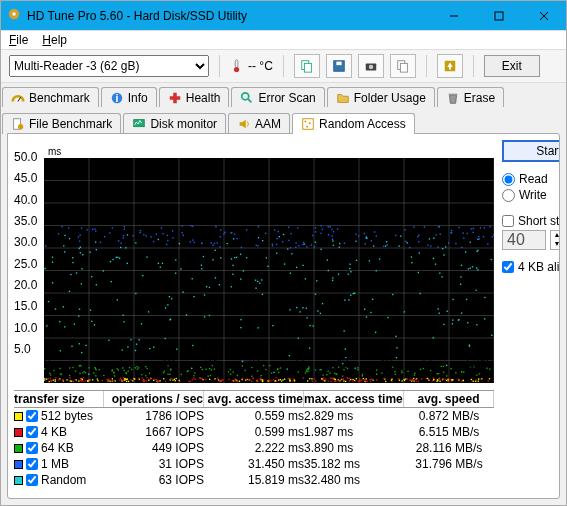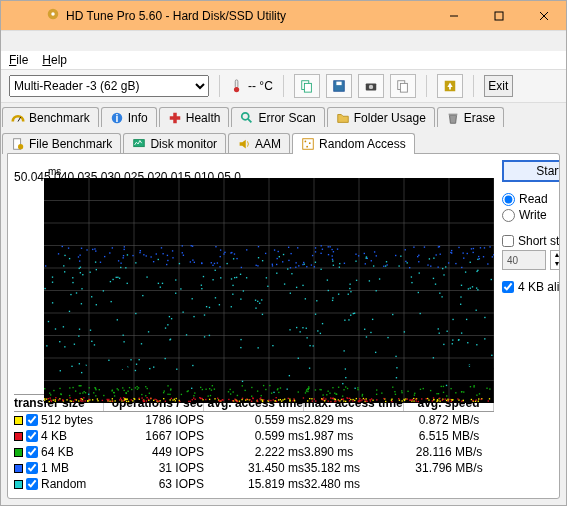--- a/index.html
+++ b/index.html
@@ -1,59 +1,59 @@
 <!DOCTYPE html>
 <html><head>
 <meta charset="utf-8">
 <style>
 * { box-sizing: border-box; margin: 0; padding: 0; font-family: "Segoe UI", Tahoma, sans-serif; font-size: 12px; }
 body { background: #fff; width: 567px; height: 506px; overflow: hidden; }
 .window { width: 567px; height: 506px; border: 1px solid #aaa; display: flex; flex-direction: column; background: #f0f0f0; }
-.titlebar { display: flex; align-items: center; height: 30px; background: #fdba74; border-bottom: 1px solid #ddd; padding-left: 39px; }
+.titlebar { display: flex; align-items: center; height: 30px; background: #0ea5e9; border-bottom: 1px solid #ddd; }
 .titlebar .icon { margin: 0 6px; }
 .titlebar .title { flex: 1; font-size: 12px; }
 .titlebar .wbtn { width: 45px; height: 30px; display: flex; align-items: center; justify-content: center; }
-.menubar { display: flex; gap: 14px; padding: 2px 8px; background: #fff; border-bottom: 1px solid #ddd; margin-top: 20px; }
+.menubar { display: flex; gap: 14px; padding: 2px 8px; background: #fff; border-bottom: 1px solid #ddd; }
 .menubar span { font-size: 12px; }
 .menubar span u { text-decoration: underline; }
 .toolbar { display: flex; align-items: center; gap: 6px; padding: 4px 8px; background: #f5f5f5; border-bottom: 1px solid #ddd; }
 .toolbar select { width: 200px; height: 22px; font-size: 12px; }
 .toolbar .sep { width: 1px; height: 22px; background: #ccc; margin: 0 4px; }
 .toolbar .tbtn { width: 26px; height: 24px; border: 1px solid #bbb; background: #fafafa; display: flex; align-items: center; justify-content: center; }
 .toolbar .temp { display: flex; align-items: center; gap: 4px; }
-.toolbar .exit { width: 29px; height: 22px; border: 1px solid #999; background: #eee; font-size: 12px; }
+.toolbar .exit { width: 56px; height: 22px; border: 1px solid #999; background: #eee; font-size: 12px; }
 .tabs { display: flex; flex-wrap: wrap; padding: 4px 6px 0 1px; background: #f0f0f0; }
 .tab { display: flex; align-items: center; gap: 4px; padding: 3px 8px; border: 1px solid #aaa; border-bottom: none; background: #f0f0f0; margin-right: 2px; margin-bottom: -1px; border-radius: 3px 3px 0 0; cursor: default; font-size: 12px; }
 .tab.row2 { margin-top: 2px; }
 .tab.active { background: #fff; position: relative; z-index: 2; }
 .content { flex: 1; display: flex; padding: 6px; background: #fff; border: 1px solid #aaa; margin: 0 6px 6px 6px; border-radius: 0 3px 3px 3px; overflow: hidden; }
 .left { flex: 1; display: flex; flex-direction: column; }
 .chartbox { position: relative; height: 230px; display: flex; }
-.ylabels { width: 30px; display: flex; justify-content: space-between; text-align: center; padding-right: 3px; font-size: 10px; padding-top: 10px; padding-bottom: 14px; }
+.ylabels { width: 30px; display: flex; flex-direction: column; justify-content: space-between; text-align: left; padding-right: 3px; font-size: 10px; padding-top: 10px; padding-bottom: 14px; }
 .chart-wrap { flex: 1; position: relative; margin-top: 6px; }
 .chart-title { position: absolute; top: 0; left: 4px; font-size: 10px; }
 .chart { position: absolute; top: 12px; left: 0; right: 0; bottom: 16px; background: #000; }
 .xlabels { position: absolute; bottom: 0; left: 0; right: 0; display: flex; justify-content: space-between; font-size: 10px; }
 .table { margin-top: 20px; }
 .table .hdr { display: flex; border-top: 1px solid #999; border-bottom: 1px solid #999; font-weight: bold; }
 .table .row { display: flex; }
 .table .c0 { width: 90px; display: flex; align-items: center; gap: 3px; padding-left: 2px; }
 .table .c1 { width: 100px; text-align: right; padding-right: 8px; }
 .table .c2 { width: 100px; text-align: right; padding-right: 8px; }
 .table .c3 { width: 100px; padding-right: 8px; }
 .table .c4 { width: 90px; text-align: center; padding-right: 4px; }
 .table .cell { padding: 1px 0; font-size: 12px; }
 .table .hdr .cell { border-right: 1px solid #ccc; }
 .sq { width: 9px; height: 9px; border: 1px solid #000; display: inline-block; }
 .cb { width: 12px; height: 12px; }
 .right { width: 104px; padding-left: 8px; display: flex; flex-direction: column; gap: 8px; }
 .startbtn { width: 94px; height: 22px; border: 2px solid #2b6bd4; background: #e8f0fe; font-size: 12px; }
 .radiogrp label, .chkgrp label { display: flex; align-items: center; gap: 4px; font-size: 12px; margin: 2px 0; }
 .spin { display: flex; align-items: center; gap: 4px; }
-.spin input { width: 44px; height: 20px; border: 1px solid #aaa; background: #f0f0f0; text-align: left; padding-left: 4px; font-size: 10px; }
+.spin input { width: 44px; height: 20px; border: 1px solid #aaa; background: #f0f0f0; text-align: left; padding-left: 4px; font-size: 16px; }
 .spin .spbtns { width: 14px; height: 20px; border: 1px solid #aaa; display: flex; flex-direction: column; }
 .spin .spbtns div { flex: 1; font-size: 7px; text-align: center; line-height: 8px; }
 svg.ticon { width: 14px; height: 14px; }
 </style>
 </head>
 <body>
 
 <div class="window">
 
   <div class="titlebar">

